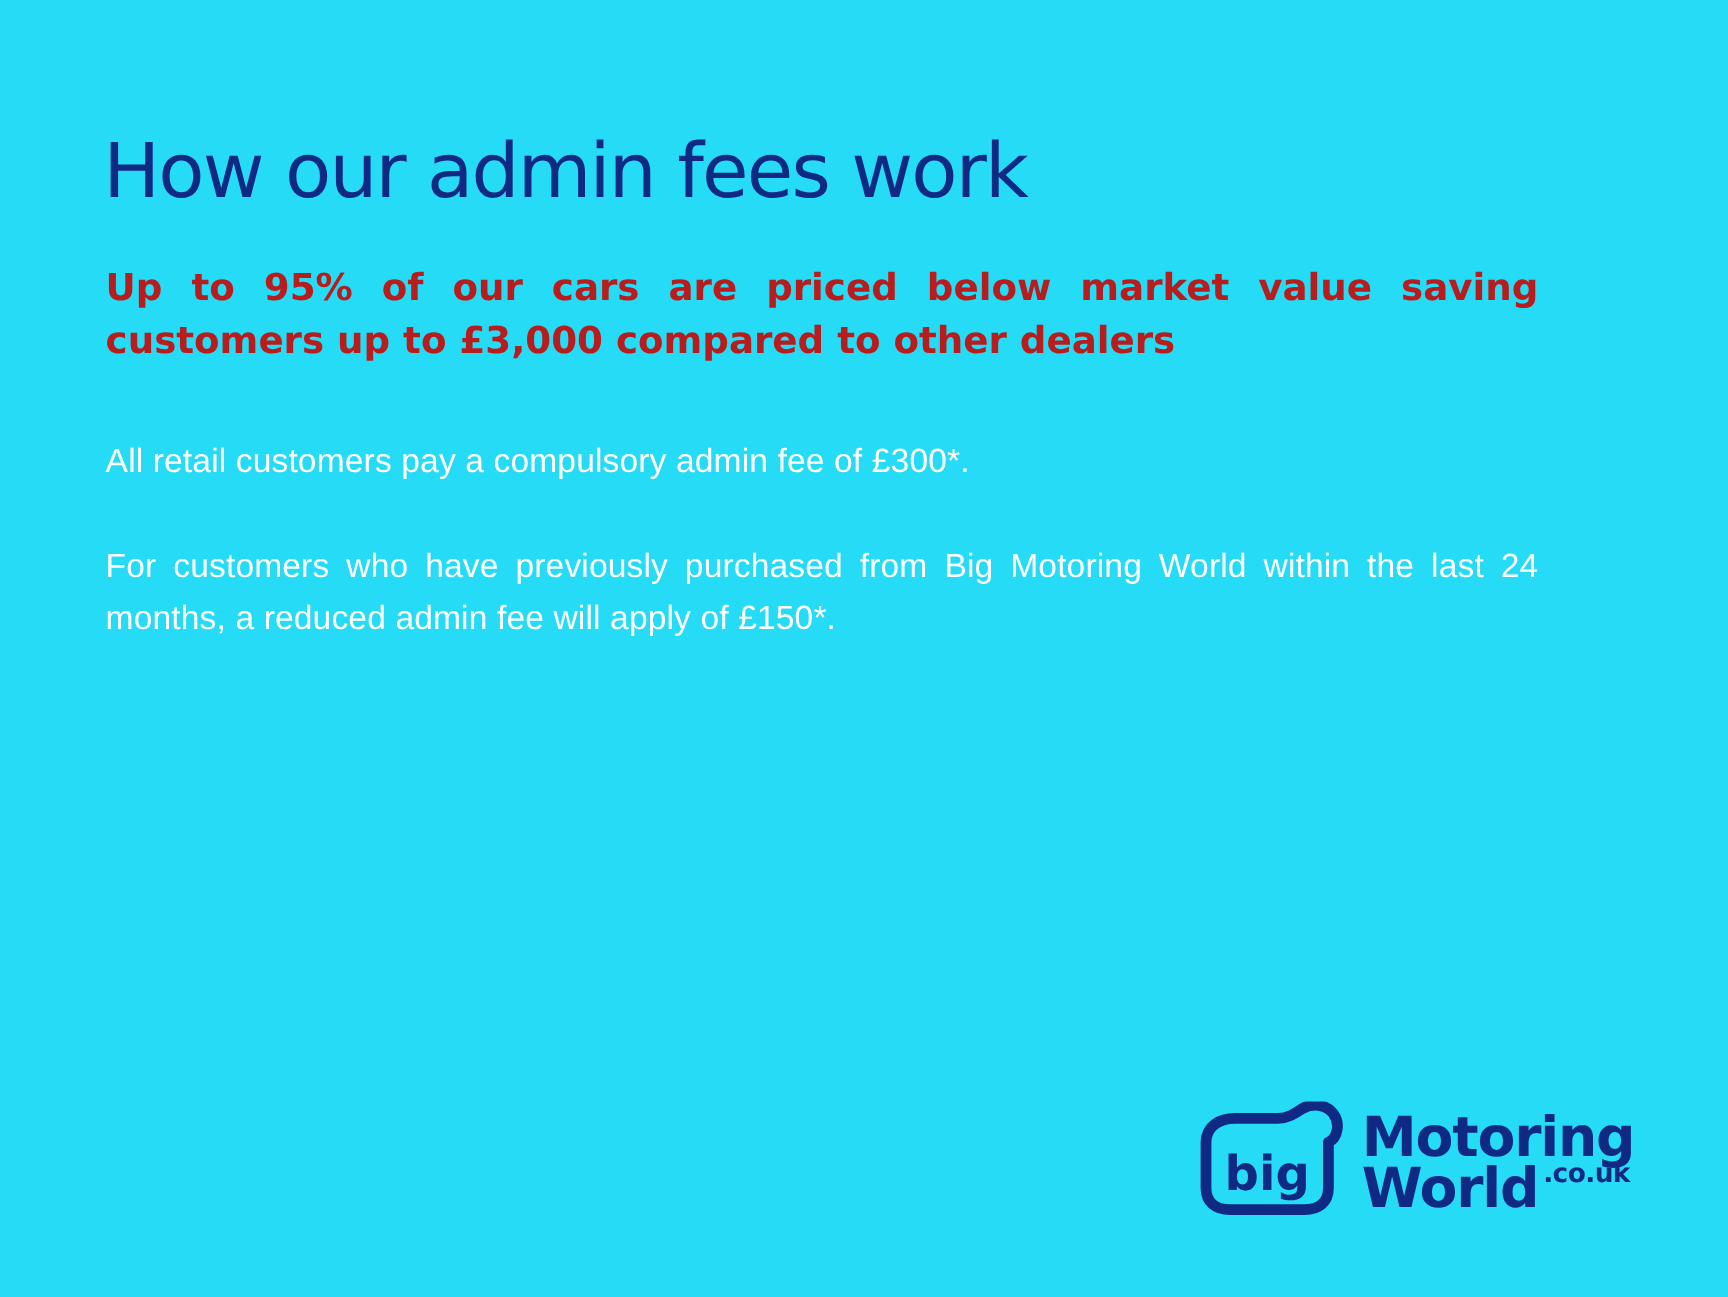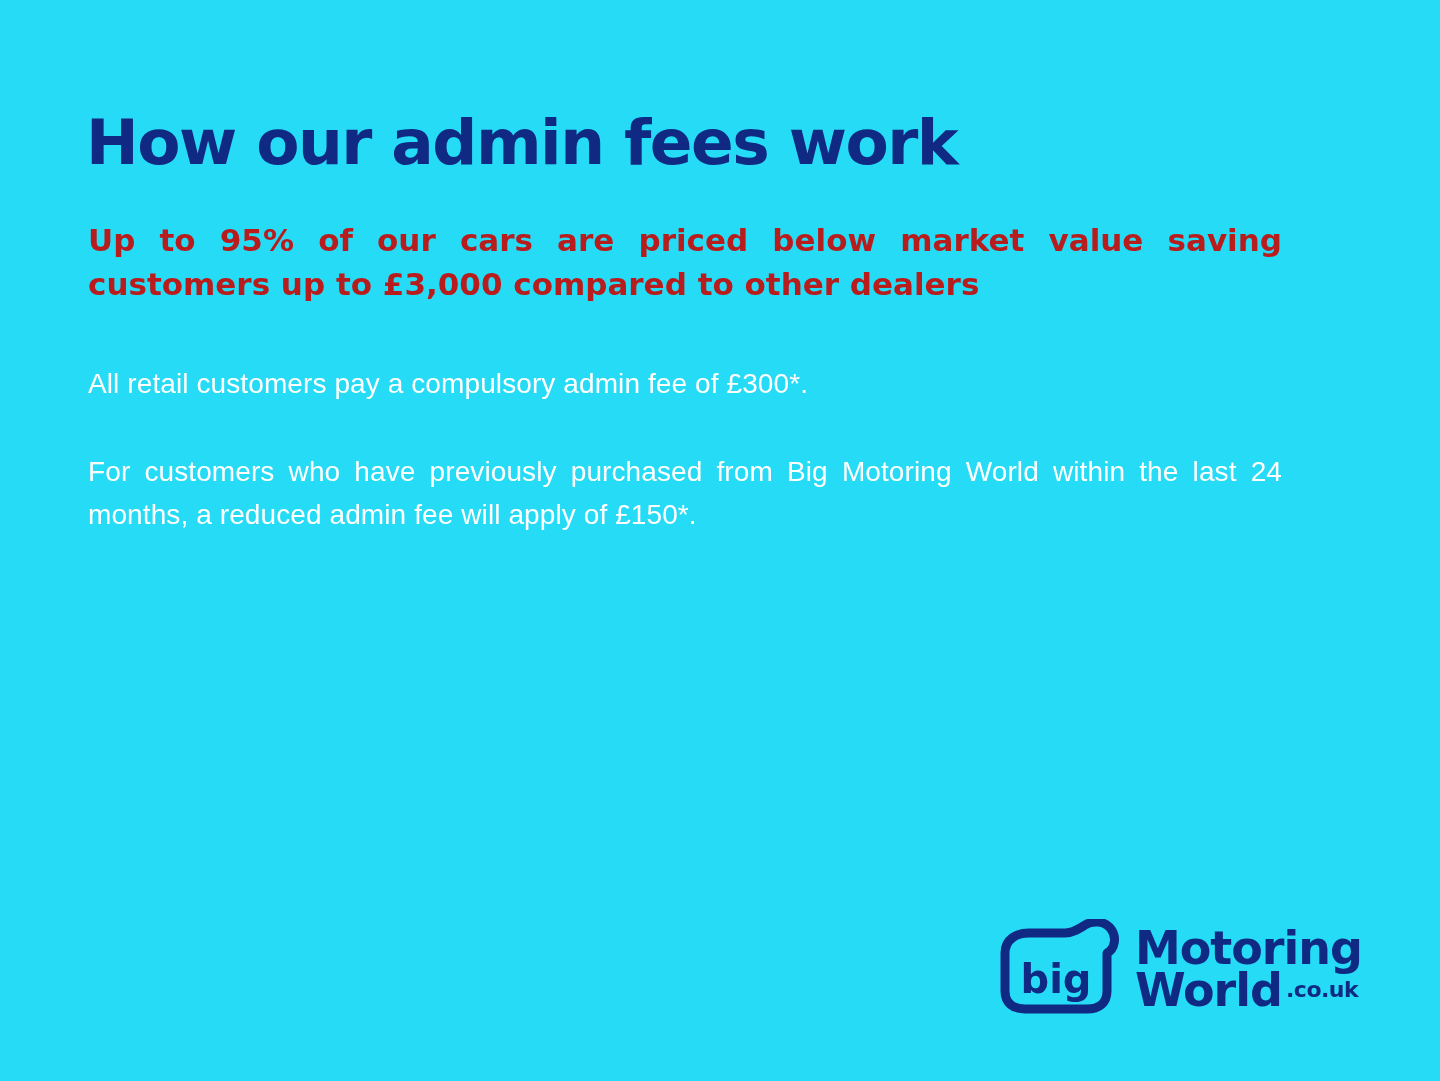--- a/index.html
+++ b/index.html
@@ -18,21 +18,21 @@
     width: 1440px;
     height: 1081px;
     background: #25DBF5;
     box-sizing: border-box;
     padding: 110px 80px 0 86px;
   }
   .headline {
     color: #102A83;
     font-family: "DejaVu Sans", sans-serif;
     font-size: 63px;
-    font-weight: bold;
+    font-weight: normal;
     letter-spacing: -1.5px;
     line-height: 1.05;
     margin: 0 0 42px 0;
     white-space: nowrap;
   }
   .subhead {
     color: #b91c1c;
     font-family: "DejaVu Sans", sans-serif;
     font-size: 31px;
     font-weight: bold;
@@ -87,21 +87,21 @@
   }
   .logo-word-1, .logo-word-2row {
     color: #102A83;
     font-family: "DejaVu Sans", sans-serif;
     font-weight: bold;
     font-size: 46px;
     letter-spacing: -1px;
   }
   .logo-word-2row {
     display: flex;
-    align-items: center;
+    align-items: flex-start;
     gap: 4px;
   }
   .logo-tld {
     font-size: 22px;
     font-weight: bold;
     letter-spacing: -0.5px;
   }
 </style>
 </head>
 <body>

